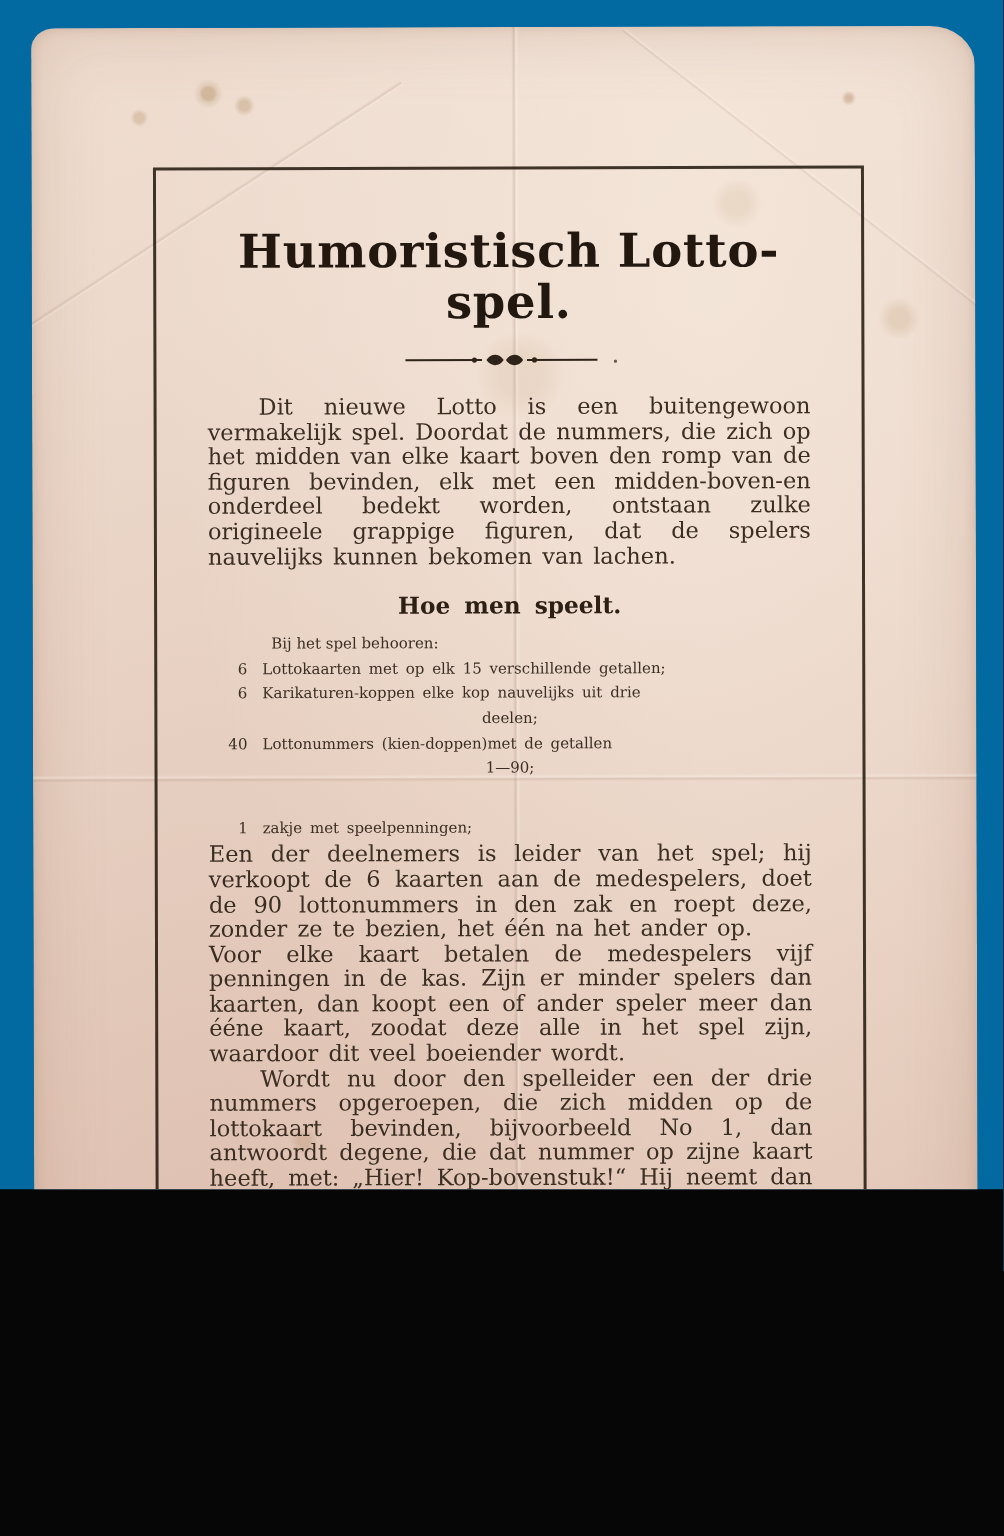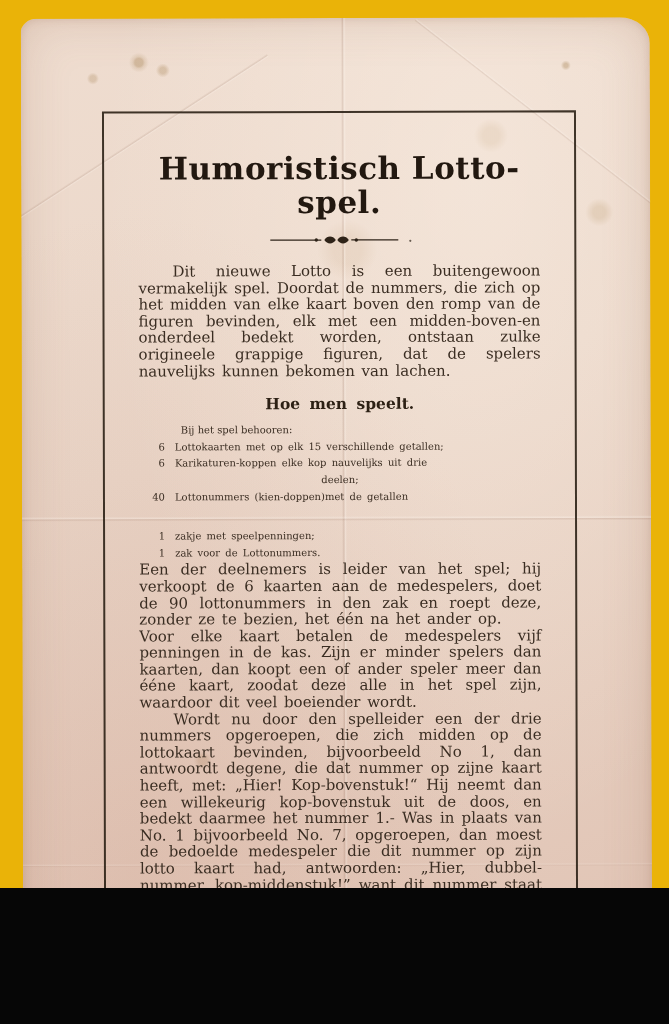--- a/index.html
+++ b/index.html
@@ -4,22 +4,22 @@
 <style>
   html, body {
     margin: 0;
     padding: 0;
     background: #060606;
     font-family: "DejaVu Serif", "Liberation Serif", serif;
   }
   .stage {
     position: relative;
     width: 669px;
-    height: 888px;
-    background: #eab308;
+    height: 793px;
+    background: #0369a1;
     overflow: hidden;
   }
   
   .paper {
     position: absolute;
     left: 22px;
     top: 18px;
     width: 629px;
     height: 978px;
     border-radius: 16px 30px 28px 12px / 14px 26px 34px 16px;
@@ -196,31 +196,28 @@
 
           </div>
 
           <div class="list-item">
             <p class="li-main"><span class="li-num">6</span><span>Karikaturen-koppen elke kop nauvelijks uit drie</span></p>
             <p class="li-cont">deelen;</p>
           </div>
 
           <div class="list-item">
             <p class="li-main"><span class="li-num">40</span><span>Lottonummers (kien-doppen)met de getallen</span></p>
+            <p class="li-cont">1—90;</p>
           </div>
 
           <div class="list-item gap-top">
             <p class="li-main"><span class="li-num">1</span><span>zakje met speelpenningen;</span></p>
 
           </div>
 
-          <div class="list-item">
-            <p class="li-main"><span class="li-num">1</span><span>zak voor de Lottonummers.</span></p>
-
-          </div>
         </div>
 
         <p class="par after-list">Een der deelnemers is leider van het spel; hij verkoopt de 6 kaarten aan de medespelers, doet de 90 lottonummers in den zak en roept deze, zonder ze te bezien, het één na het ander op.</p>
         <p class="par">Voor elke kaart betalen de medespelers vijf penningen in de kas. Zijn er minder spelers dan kaarten, dan koopt een of ander speler meer dan ééne kaart, zoodat deze alle in het spel zijn, waardoor dit veel boeiender wordt.</p>
         <p class="par indent">Wordt nu door den spelleider een der drie nummers opgeroepen, die zich midden op de lottokaart bevinden, bijvoorbeeld No 1, dan antwoordt degene, die dat nummer op zijne kaart heeft, met: „Hier! Kop-bovenstuk!“ Hij neemt dan een willekeurig kop-bovenstuk uit de doos, en bedekt daarmee het nummer 1.- Was in plaats van No. 1 bijvoorbeeld No. 7, opgeroepen, dan moest de bedoelde medespeler die dit nummer op zijn lotto kaart had, antwoorden: „Hier, dubbel-nummer, kop-middenstuk!” want dit nummer staat tweemaal op de kaart. In dit geval nam hij dan uit de doos een willekeurig kop-middenstuk om daarmee de twee gelijke nummers te bedekken.</p>
 
       </div>
     </div>
 
     <div class="doc-number">No. 4645 holl.</div>

